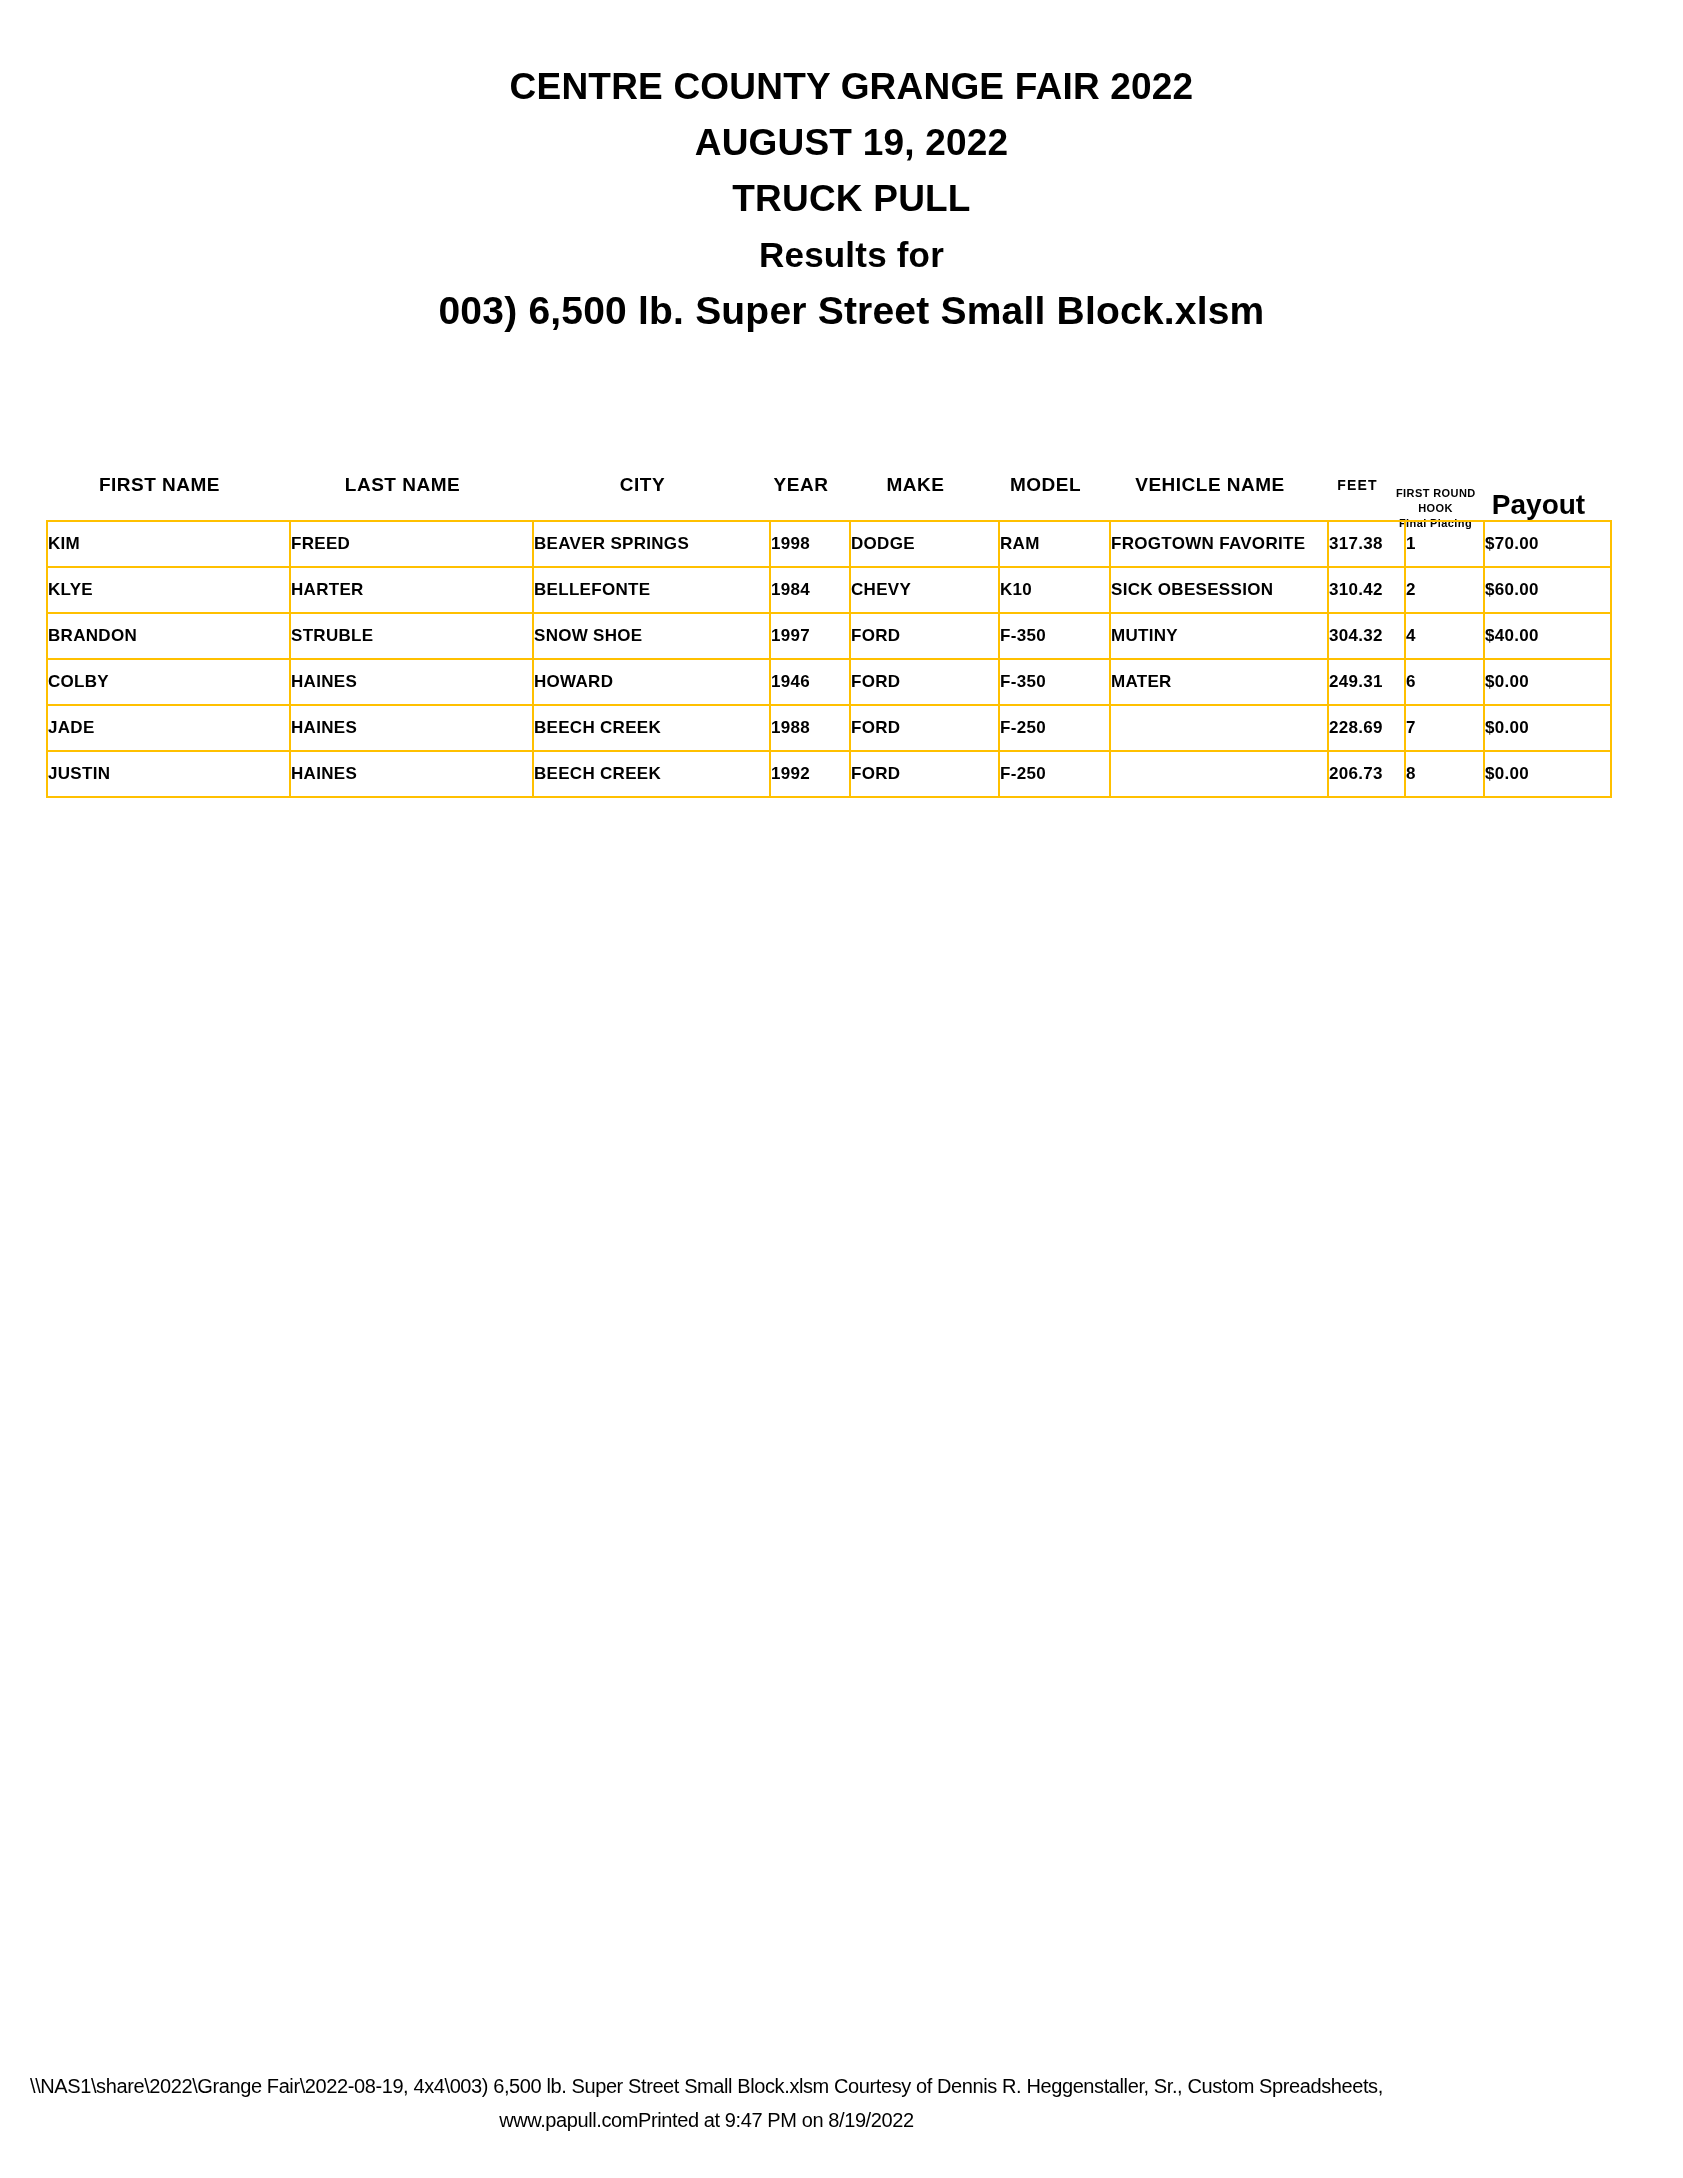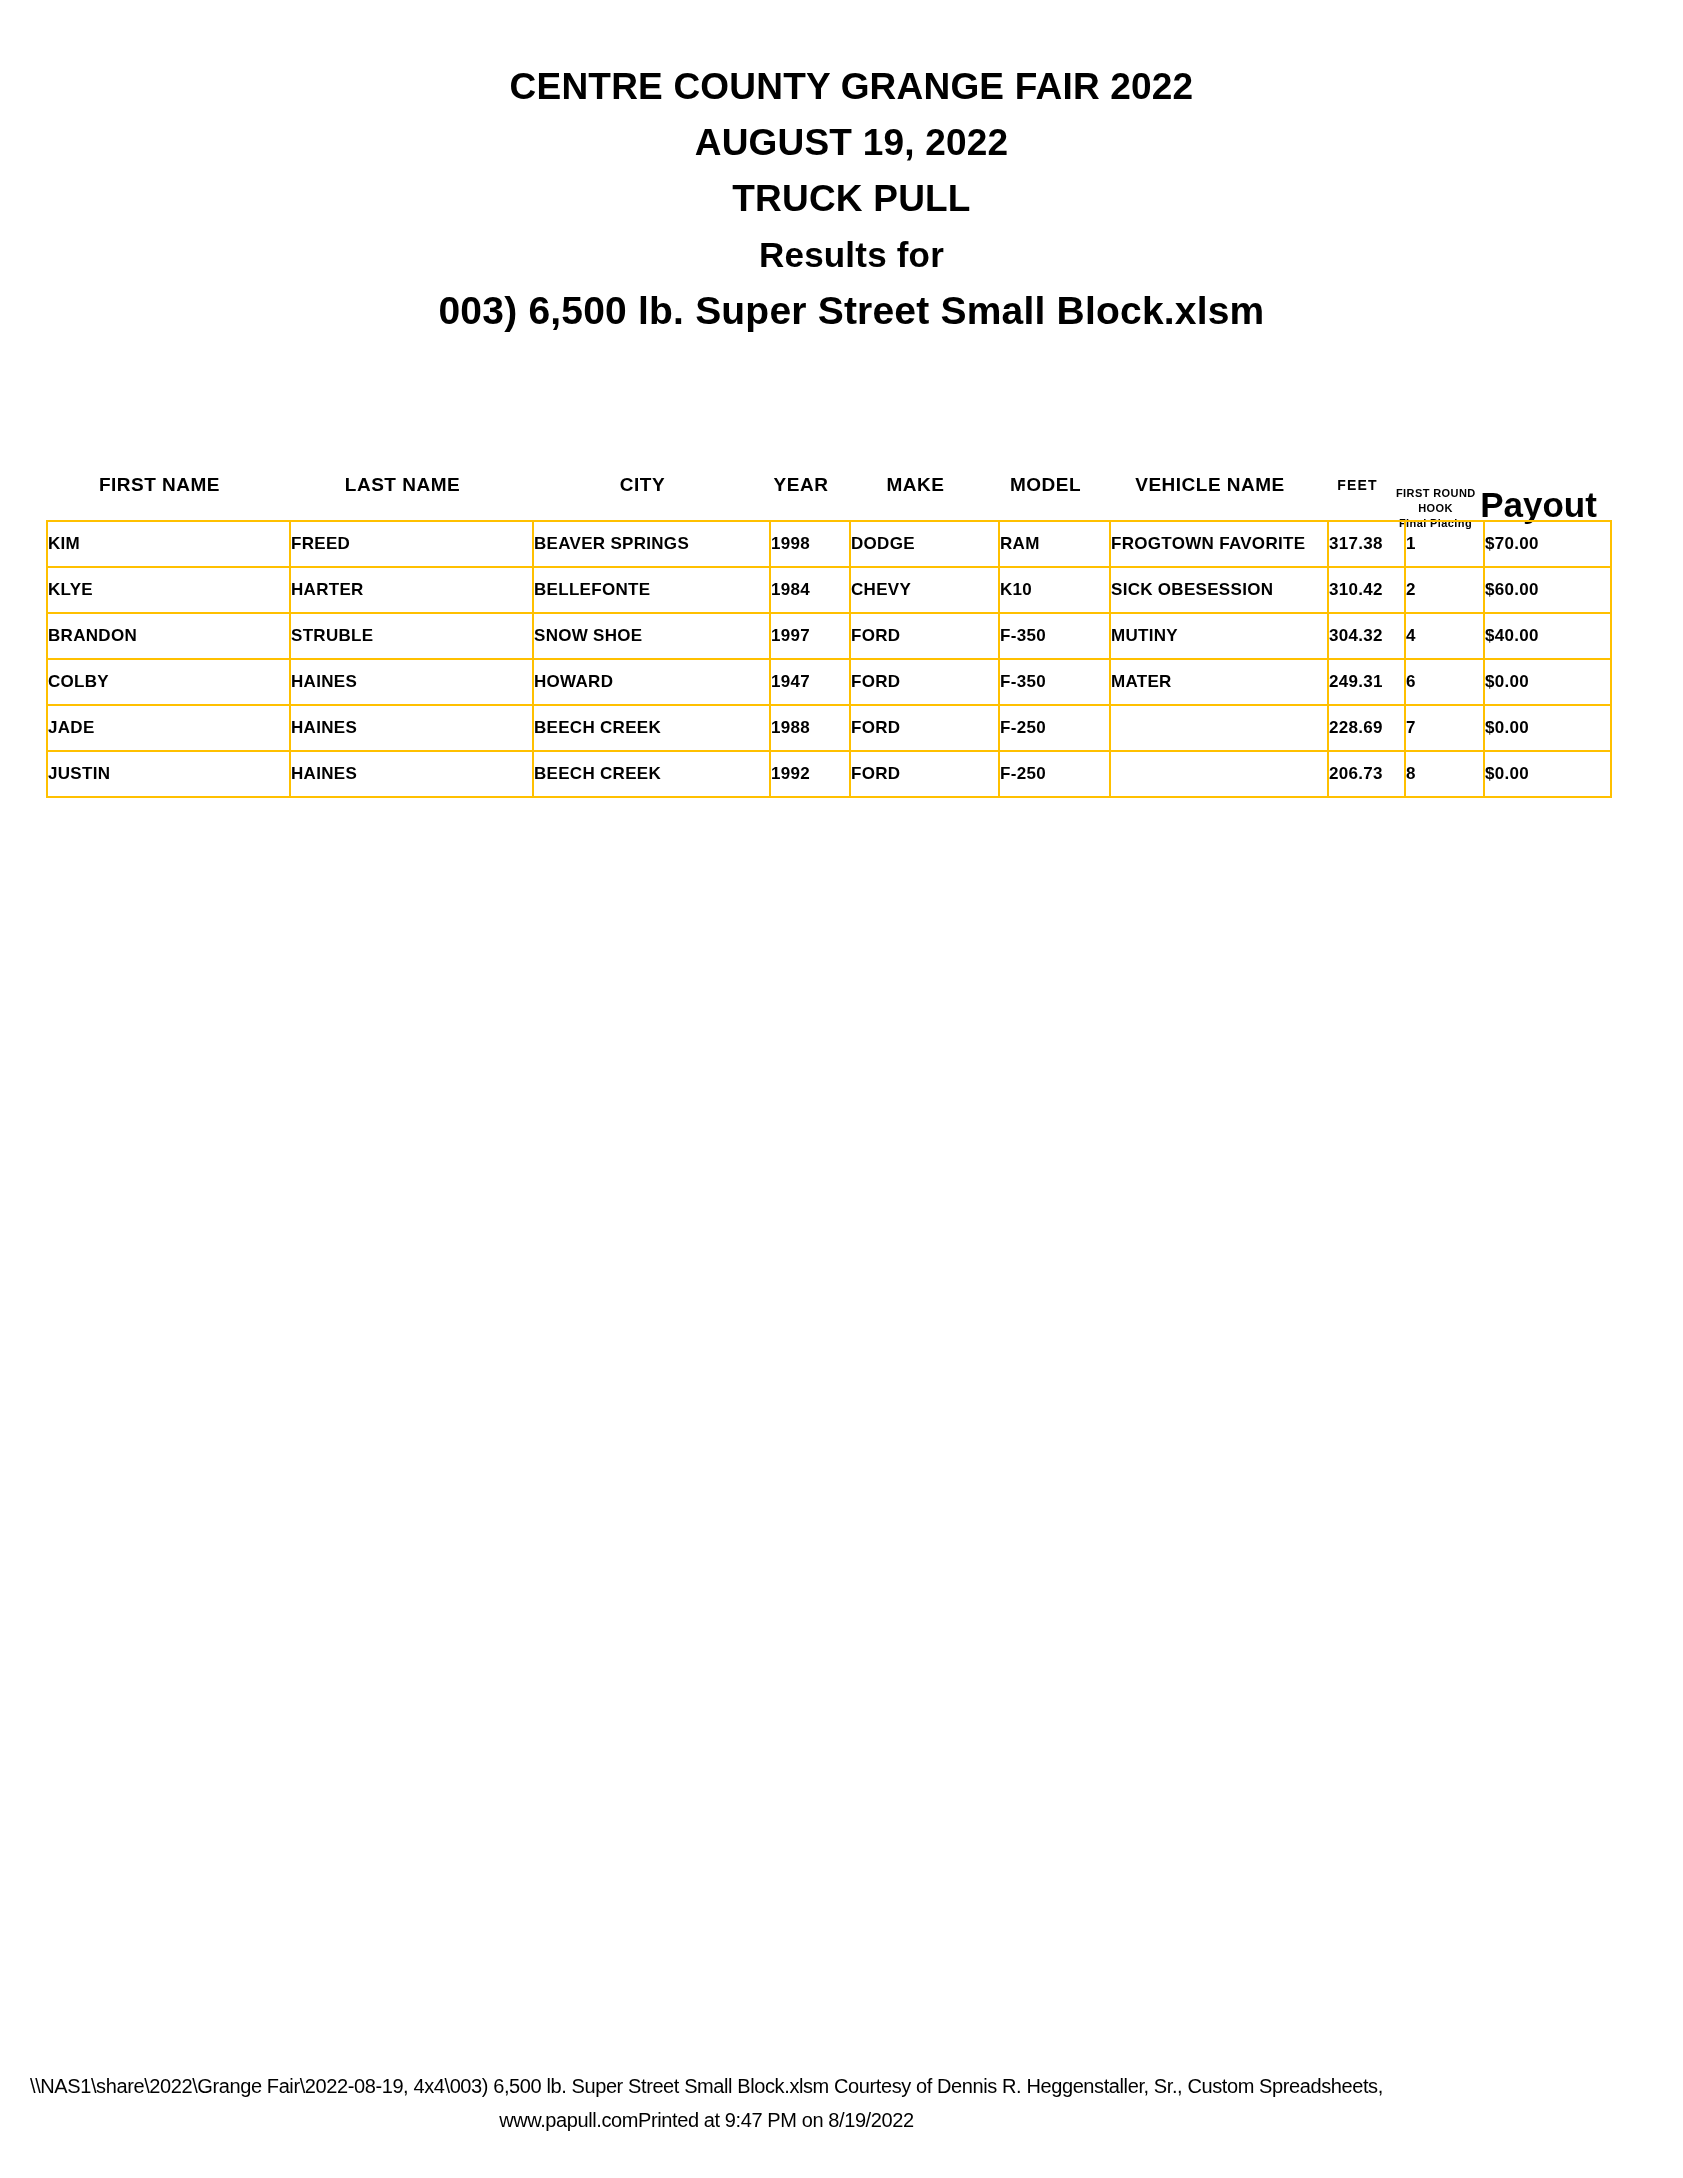--- a/index.html
+++ b/index.html
@@ -34,21 +34,21 @@
     align-items: center;
     font-weight: 700;
   }
   .hc { text-align: center; font-size: 19px; letter-spacing: 0.5px; white-space: nowrap; }
   .w0 { width: 243px; } .w1 { width: 243px; } .w2 { width: 237px; }
   .w3 { width: 80px;  } .w4 { width: 149px; } .w5 { width: 111px; }
   .w6 { width: 218px; } .w7 { width: 77px;  } .w8 { width: 79px;  }
   .w9 { width: 127px; }
   .hc.feet { font-size: 14px; letter-spacing: 1.2px; }
   .hc.hook { font-size: 11px; line-height: 15px; letter-spacing: 0.4px; margin-top: 48px; }
-  .hc.payout { font-size: 35px; letter-spacing: 0; margin-top: 40px; }
+  .hc.payout { font-size: 28px; letter-spacing: 0; margin-top: 40px; }
 
   
   table.results {
     position: absolute;
     left: 46px; top: 520px;
     border-collapse: collapse;
     table-layout: fixed;
     width: 1562px;
   }
   table.results td {
@@ -155,21 +155,21 @@
         <td class="al">F-350</td>
         <td class="al">MUTINY</td>
         <td class="ac">304.32</td>
         <td class="ac">4</td>
         <td class="ac">$40.00</td>
       </tr>
       <tr>
         <td class="al">COLBY</td>
         <td class="al">HAINES</td>
         <td class="al">HOWARD</td>
-        <td class="ac">1947</td>
+        <td class="ac">1946</td>
         <td class="al">FORD</td>
         <td class="al">F-350</td>
         <td class="al">MATER</td>
         <td class="ac">249.31</td>
         <td class="ac">6</td>
         <td class="ac">$0.00</td>
       </tr>
       <tr>
         <td class="al">JADE</td>
         <td class="al">HAINES</td>

